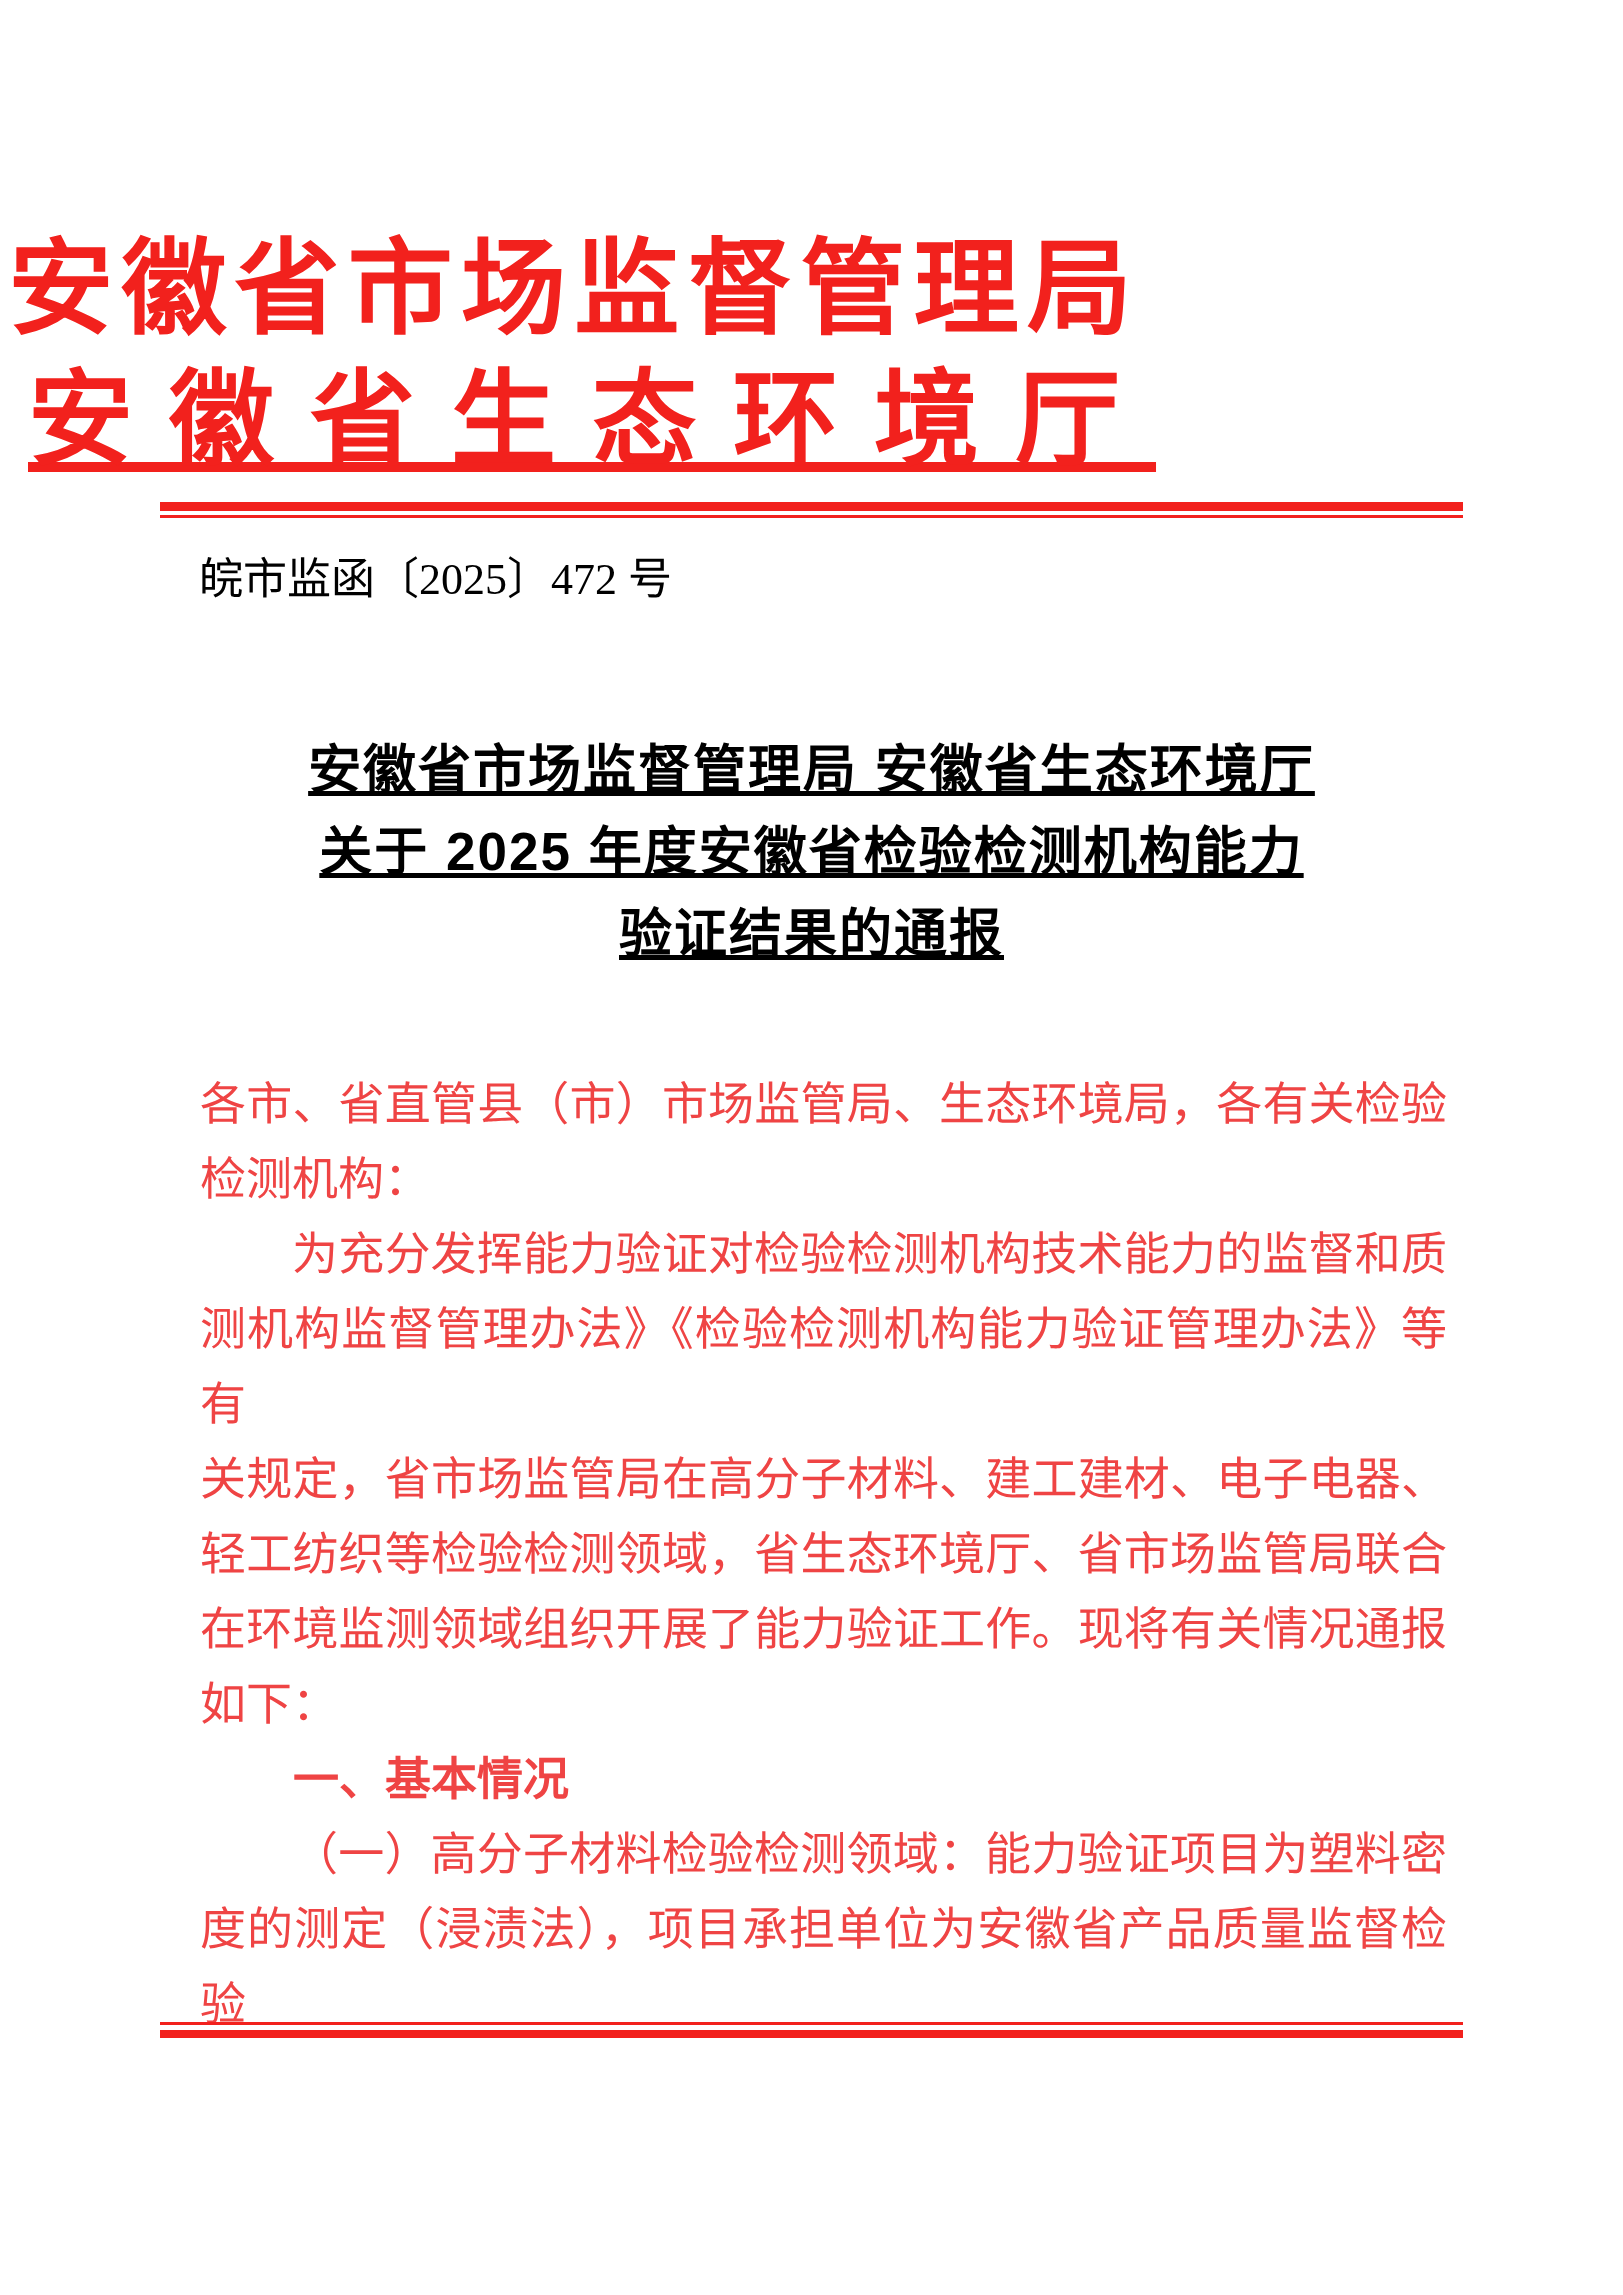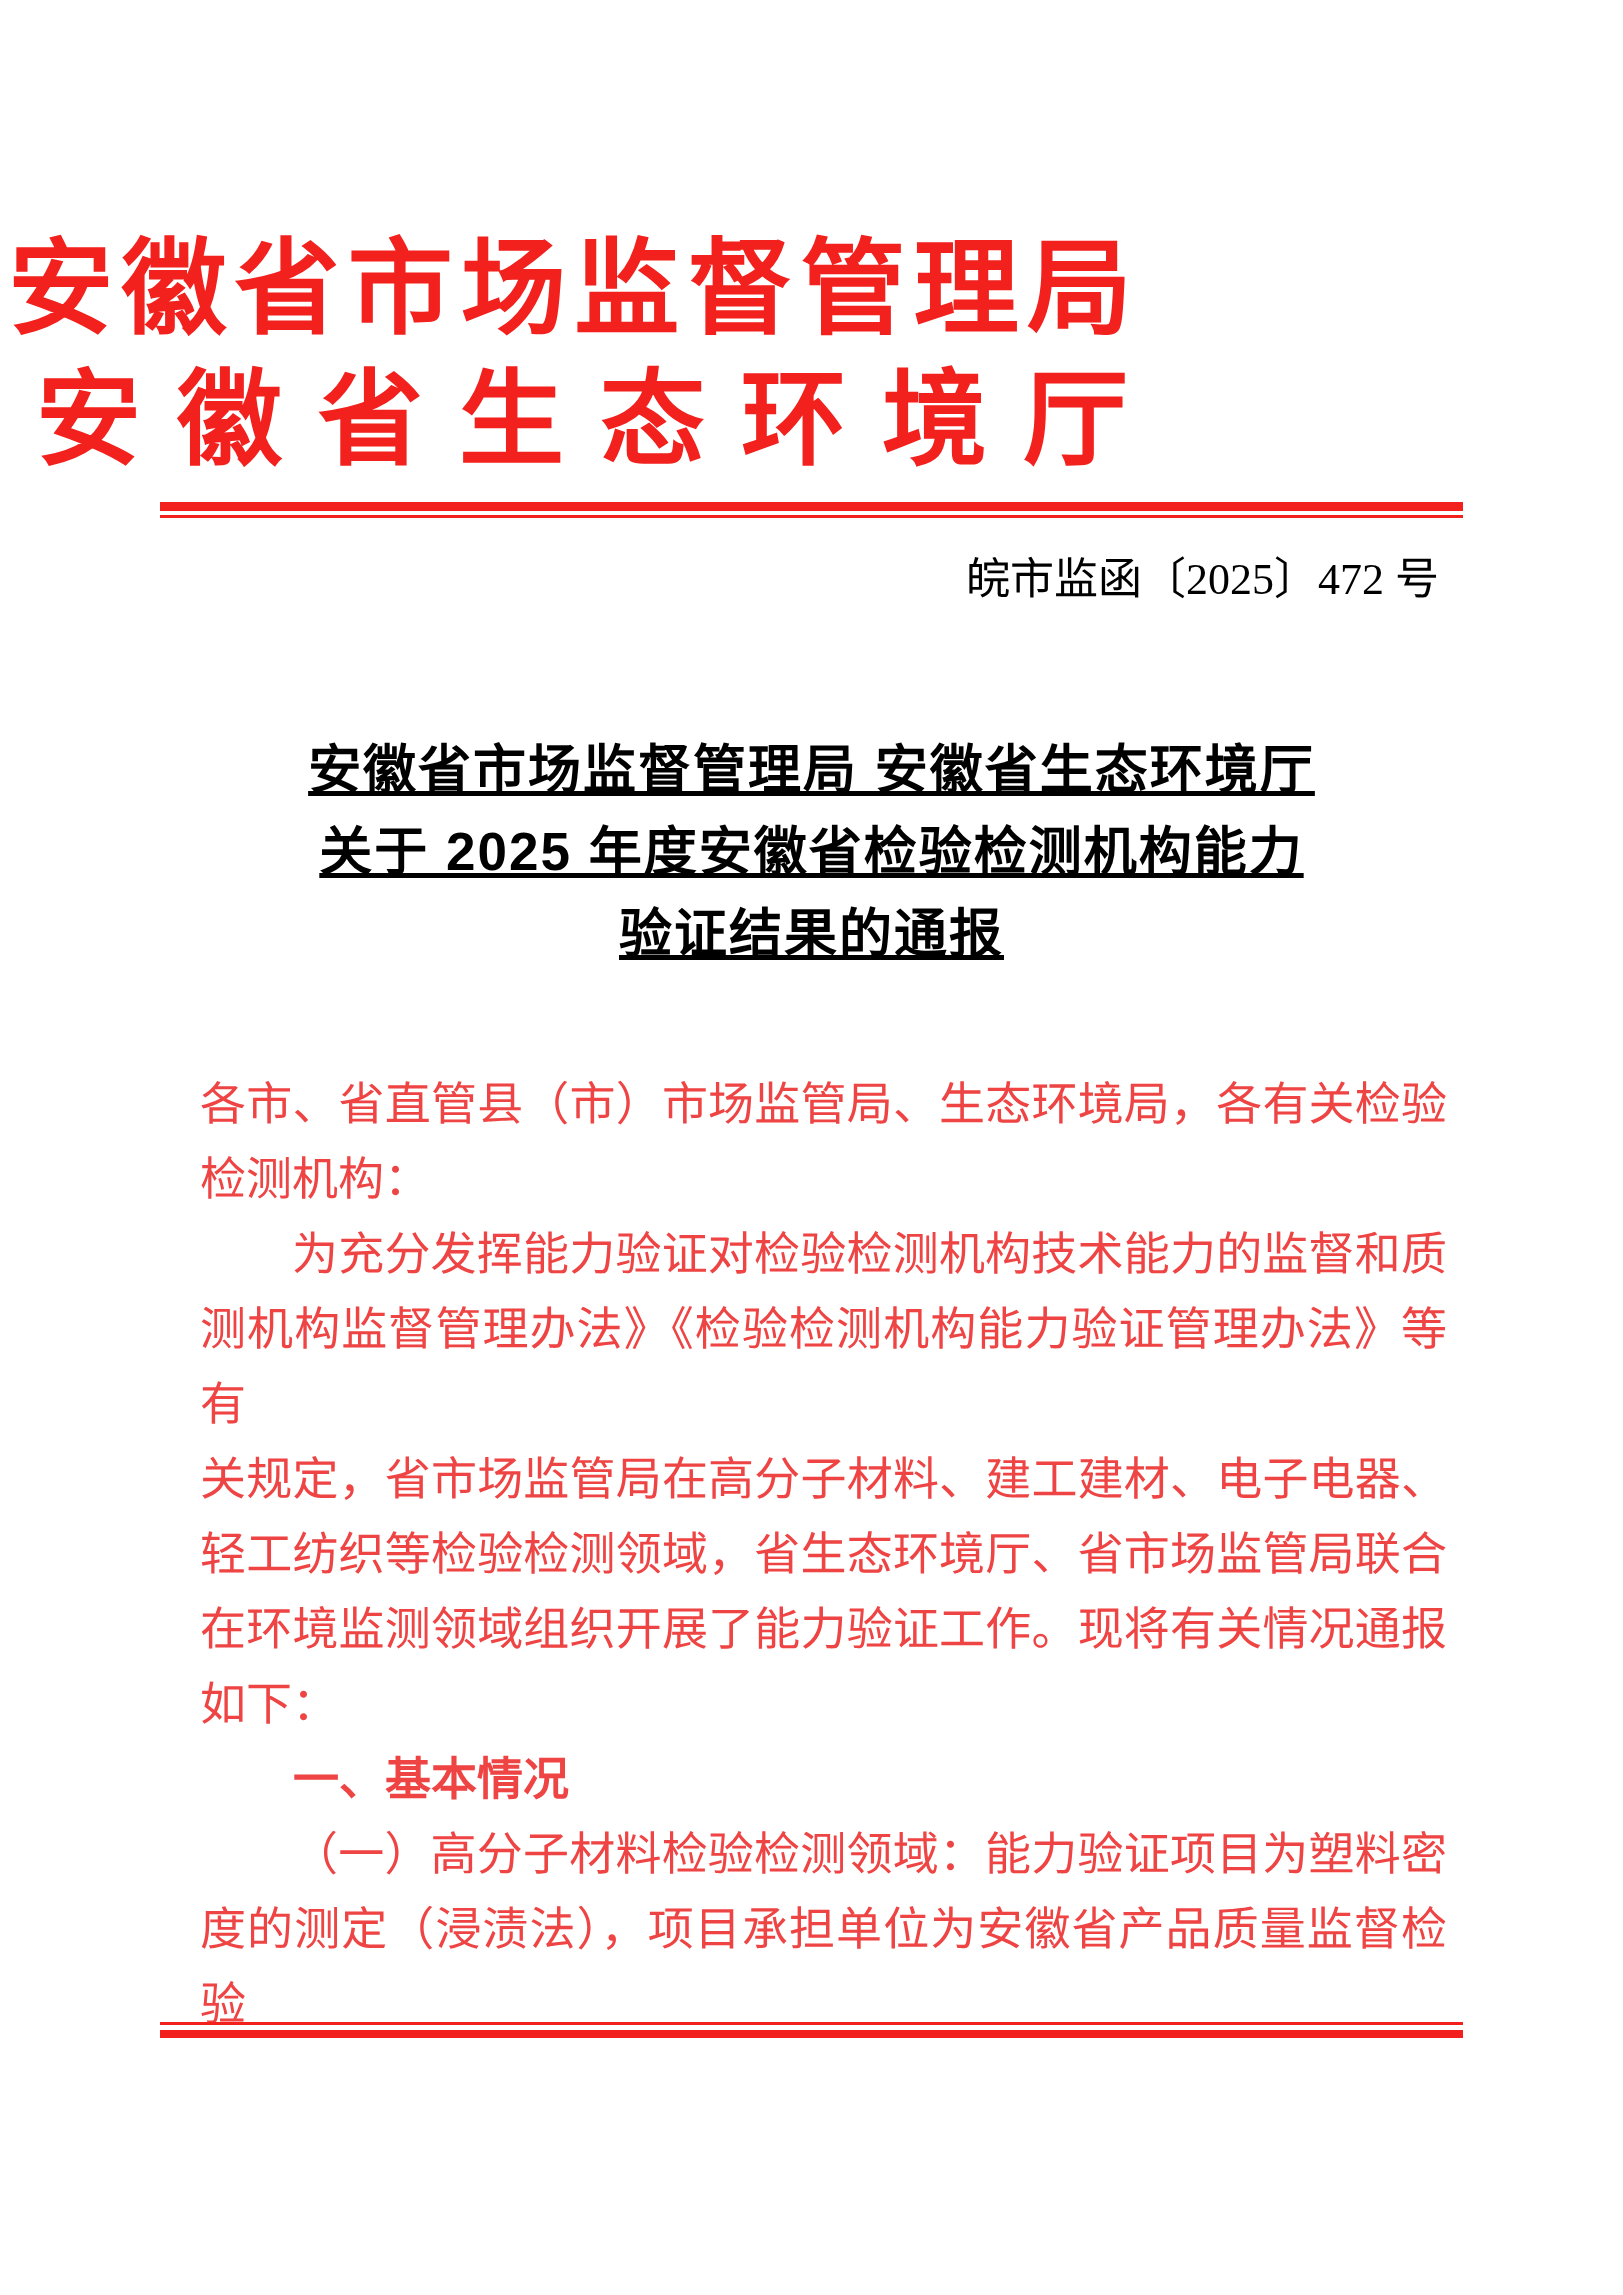--- a/index.html
+++ b/index.html
@@ -27,42 +27,42 @@
     font-size:105px;
     line-height:131px;
     letter-spacing:8.2px;
     padding-left:8.2px; 
     white-space:nowrap;
   }
   .org-line2{
     font-size:105px;
     line-height:131px;
     letter-spacing:36px;
-    padding-left:36px;
+    padding-left:28px;
     white-space:nowrap;
+    text-decoration:underline;
   }
   
   .rule{
     position:absolute;
     left:160px;right:160px;
   }
   .rule-top{top:502px;}
   .rule-top .bar-thick{height:8.7px;background:#f2211d;}
   .rule-top .bar-gap{height:4.1px;background:#ffffff;}
   .rule-top .bar-thin{height:3.1px;background:#f2211d;}
   .rule-bottom{top:2022px;}
   .rule-bottom .bar-thin{height:3.1px;background:#f2211d;}
   .rule-bottom .bar-gap{height:4.6px;background:#ffffff;}
   .rule-bottom .bar-thick{height:8.7px;background:#f2211d;}
   
   .doc-number{
     position:absolute;
     top:552px;
     left:199px;right:184px;
-    text-align:right;
     font-size:44px;
     line-height:56px;
     color:#000000;
     white-space:nowrap;
   }
   
   .title-block{
     position:absolute;
     top:729px;left:102px;right:102px;
     text-align:center;

